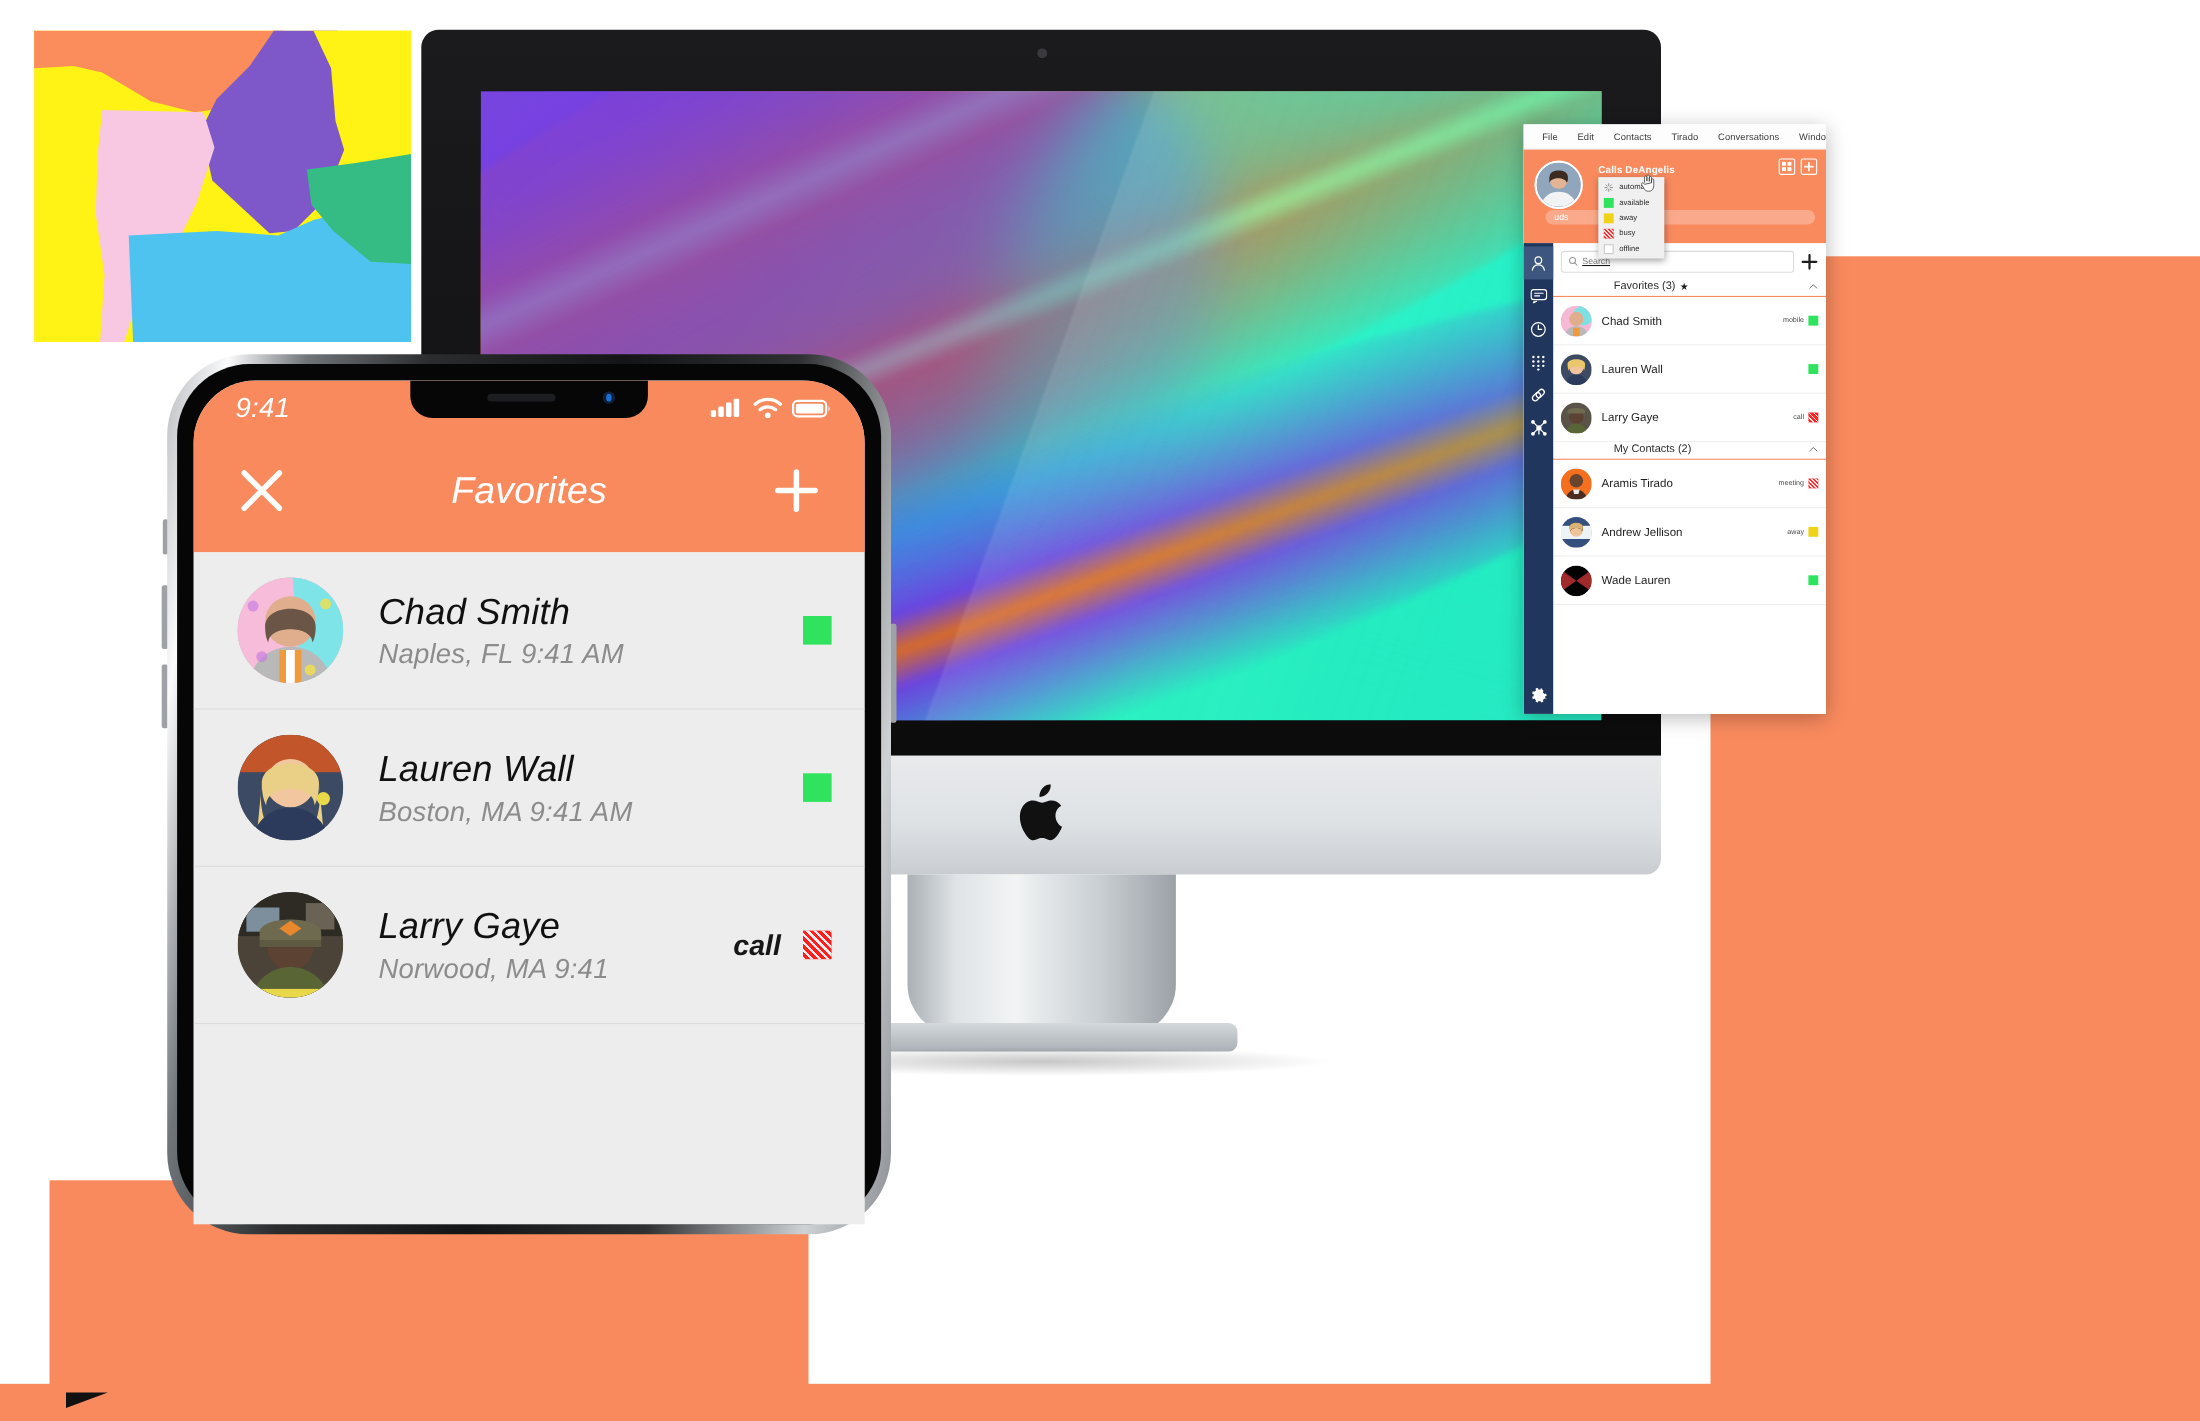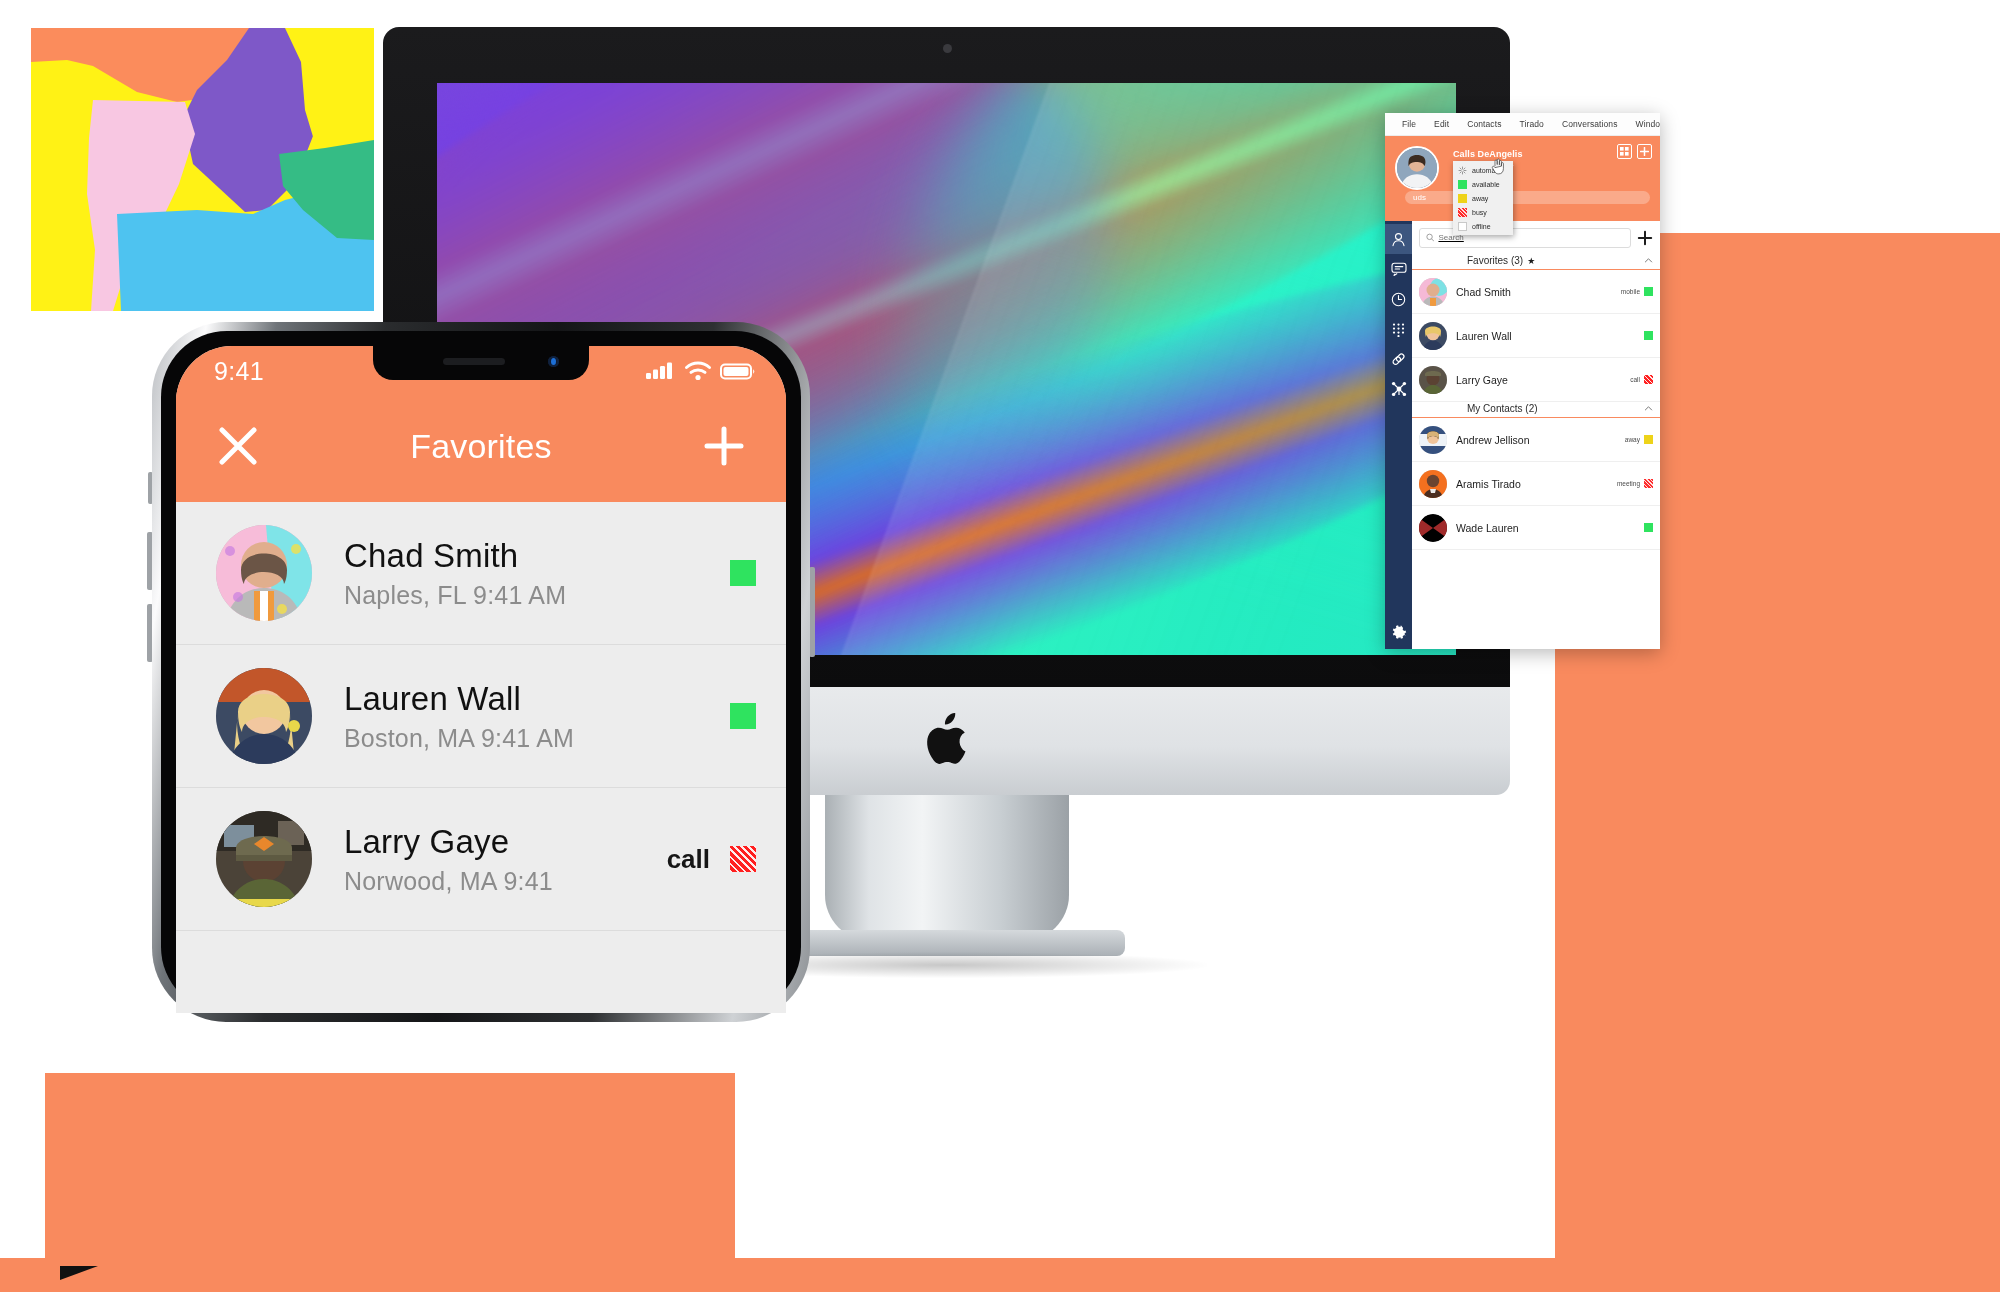--- a/index.html
+++ b/index.html
@@ -104,21 +104,21 @@
   .crow-lbl { font-size:6.5px; color:#4a4a4a; }
 
   
   .status-menu { position:absolute; left:68px; top:48px; width:60px; background:#f0f0f0;
       box-shadow:1px 2px 6px rgba(0,0,0,.35); z-index:40; padding:2px 0; }
   .status-menu .smi { display:flex; align-items:center; gap:5px; height:14px; padding:0 5px; }
   .status-menu .smi span { font-size:7px; color:#2a2a2a; }
   .cursor-hand { position:absolute; left:106px; top:45px; width:14px; height:17px; z-index:50; }
 
   
-  .phone { position:absolute; left:152px; top:322px; width:658px; height:700px; }
+  .phone { position:absolute; left:152px; top:322px; width:658px; height:800px;font-style:italic; }
   .phone-frame { position:absolute; inset:0; border-radius:74px;
       background:linear-gradient(100deg,#b9bcc0 0%,#fbfbfc 7%,#6f7479 16%,#2a2c2e 30%,#141517 52%,#2e3032 72%,#cfd2d5 90%,#8b8f93 100%);
       padding:9px; }
   .phone-inner { position:absolute; left:9px; top:9px; right:9px; bottom:9px;
       border-radius:66px; background:#060607; padding:6px; }
   .phone-screen { position:absolute; left:15px; top:15px; right:15px; bottom:0px;
       border-radius:56px 56px 0 0; overflow:hidden; background:#ededed; }
   .notch { position:absolute; left:50%; top:0; margin-left:-108px; width:216px; height:34px;
       background:#060607; border-radius:0 0 20px 20px; z-index:6; }
   .notch-speaker { position:absolute; left:50%; top:12px; margin-left:-38px; width:62px; height:7px;
@@ -445,48 +445,48 @@
         <div class="grp-hdr">
           <span class="grp-title">My Contacts (2)</span>
           <svg class="grp-chev" viewBox="0 0 10 10">
             <path d="M1.5 6.6 L5 3.1 L8.5 6.6" stroke="#6b6b6b" stroke-width="1" fill="none" stroke-linecap="round"></path>
           </svg>
         </div>
 
         <div class="crow">
           <div class="crow-av">
             <svg viewBox="0 0 28 28">
+                <rect width="28" height="28" fill="#f4701f"></rect>
+              <circle cx="14" cy="11" r="6.2" fill="#6b4430"></circle>
+              <path d="M4 28c1.5-6.5 6-9 10-9s8.5 2.5 10 9z" fill="#4a2d20"></path>
+              <path d="M11 19 h6 l-1 4 h-4z" fill="#e8e8e8"></path>
+              </svg>
+          </div>
+          <span class="crow-name">Aramis Tirado</span>
+          <div class="crow-right">
+            <span class="crow-lbl">meeting</span>
+            <span class="sq busy"></span>
+          </div>
+        </div>
+
+        <div class="crow">
+          <div class="crow-av">
+            <svg viewBox="0 0 28 28">
                 <rect width="28" height="28" fill="#eef3f8"></rect>
               <rect y="0" width="28" height="8" fill="#35507e"></rect>
                 <rect y="20" width="28" height="8" fill="#35507e"></rect>
               <circle cx="14" cy="12" r="6" fill="#f0c49a"></circle>
               <path d="M8 9c0-5 12-5 12 0 0 3-1 4-1 4 0-4-10-4-10 0 0 0-1-1-1-4z" fill="#caa martin"></path>
               <path d="M8 9c0-5 12-5 12 0 0 3-1 4-1 4 0-4-10-4-10 0 0 0-1-1-1-4z" fill="#d8b277"></path>
               </svg>
           </div>
           <span class="crow-name">Andrew Jellison</span>
           <div class="crow-right">
             <span class="crow-lbl">away</span>
             <span class="sq yellow"></span>
-          </div>
-        </div>
-
-        <div class="crow">
-          <div class="crow-av">
-            <svg viewBox="0 0 28 28">
-                <rect width="28" height="28" fill="#f4701f"></rect>
-              <circle cx="14" cy="11" r="6.2" fill="#6b4430"></circle>
-              <path d="M4 28c1.5-6.5 6-9 10-9s8.5 2.5 10 9z" fill="#4a2d20"></path>
-              <path d="M11 19 h6 l-1 4 h-4z" fill="#e8e8e8"></path>
-              </svg>
-          </div>
-          <span class="crow-name">Aramis Tirado</span>
-          <div class="crow-right">
-            <span class="crow-lbl">meeting</span>
-            <span class="sq busy"></span>
           </div>
         </div>
 
         <div class="crow">
           <div class="crow-av">
             <svg viewBox="0 0 28 28">
                 <circle cx="14" cy="14" r="14" fill="#000"></circle>
               <path d="M14 14 L28 4 A14 14 0 0 1 28 24 Z" fill="#a02a2a"></path>
               <path d="M14 14 L0 4 A14 14 0 0 0 0 24 Z" fill="#a02a2a"></path>
               </svg>

